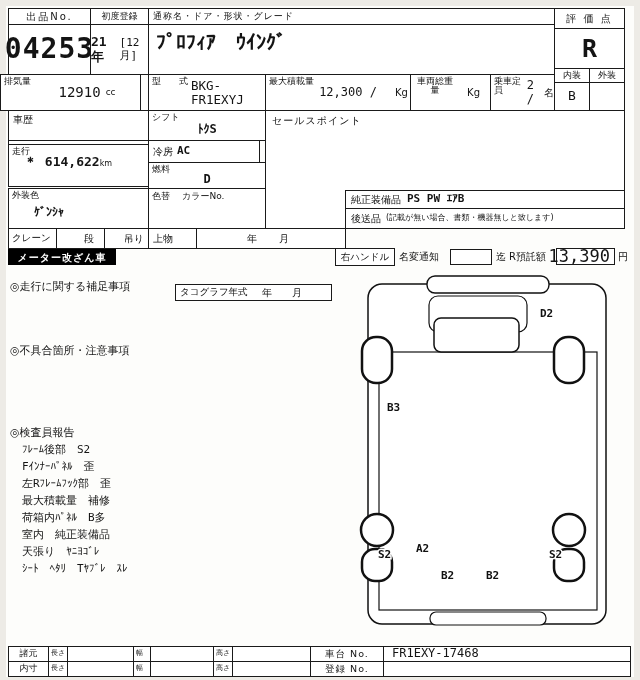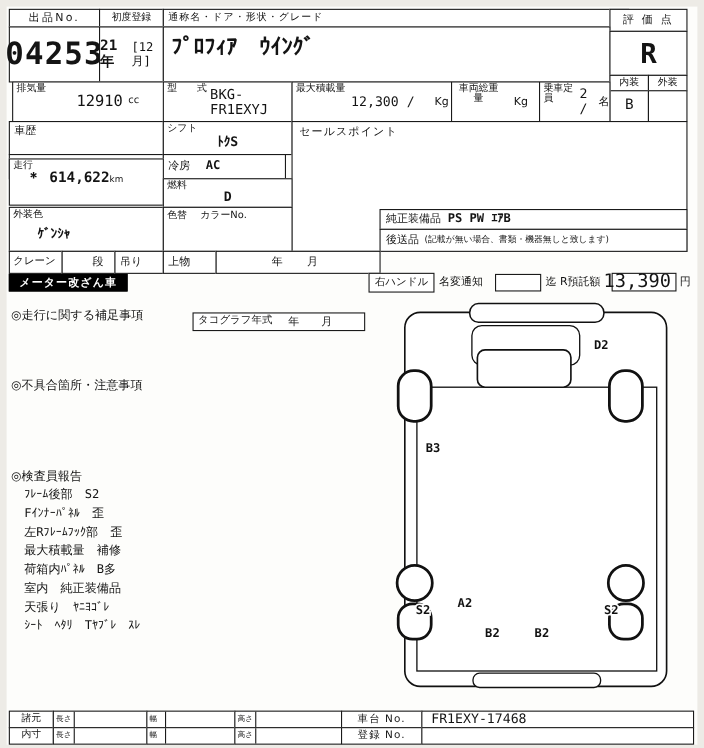--- a/index.html
+++ b/index.html
@@ -56,21 +56,21 @@
 <div class="c cc" style="left:589px;top:68px;width:36px;height:15px">
     <span class="lbl">外装</span>
   </div>
 <div class="c cc" style="left:554px;top:82px;width:36px;height:29px">
     <span class="val" style="font-size:13px">B</span>
   </div>
 <div class="c cc" style="left:589px;top:82px;width:36px;height:29px">
     <span class="val" style="font-size:13px"></span>
   </div>
 
-<div class="c col" style="left:11px;top:74px;width:141px;height:37px">
+<div class="c col" style="left:0;top:74px;width:141px;height:37px">
   <span class="tl">排気量</span>
   <span class="vrow">
       <span class="val" style="font-size:14px">12910</span>
       <span style="font-size:9px;margin-left:5px">cc</span>
     </span>
 </div>
 <div class="c col" style="left:148px;top:74px;width:118px;height:37px">
   <span class="tl" style="text-align:center">型　　式</span>
   <span class="vrow">
       <span class="val" style="font-size:12.5px">BKG-FR1EXYJ</span>
@@ -104,21 +104,21 @@
   <span class="val" style="display:block;text-align:center;font-size:12px;font-weight:bold">ﾄｸS</span>
 </div>
 <div class="c" style="left:265px;top:110px;width:360px;height:119px;padding:4px 6px"><span style="font-size:10px;letter-spacing:1px">セールスポイント</span></div>
 
 <div class="c row" style="left:8px;top:140px;width:141px;height:23px;padding:0 4px">
   <span style="font-size:10px">車検</span>
   <span class="val" style="font-size:11px;margin-left:38px;letter-spacing:6px">年　月</span>
 </div>
 <div class="c row" style="left:148px;top:140px;width:112px;height:23px;padding:4px 4px">
   <span style="font-size:10px">冷房</span>
-  <span class="val" style="font-size:11px;margin-left:14px;font-weight:bold">AC</span>
+  <span class="val" style="font-size:11px;margin-left:4px;font-weight:bold">AC</span>
 </div>
 
 <div class="c" style="left:8px;top:144px;width:141px;height:43px;padding:2px 3px">
   <span class="lbl" style="display:block">走行</span>
   <span style="display:block;margin-top:-2px;padding-left:12px"><b class="val" style="font-size:13px">＊ 614,622</b><span style="font-size:8px">km</span></span>
 </div>
 <div class="c" style="left:148px;top:162px;width:118px;height:27px;padding:2px 3px">
   <span class="lbl" style="display:block">燃料</span>
   <span class="val" style="display:block;text-align:center;font-size:12px;margin-top:-2px;font-weight:bold">D</span>
 </div>
@@ -140,21 +140,21 @@
   <span style="font-size:10px">後送品</span>
   <span style="font-size:8px;margin-left:5px">(記載が無い場合、書類・機器無しと致します)</span>
 </div>
 
 <div class="c row" style="left:8px;top:228px;width:49px;height:21px;padding:0 3px">
     <span style="font-size:9.5px">クレーン</span>
   </div>
 <div class="c row" style="left:56px;top:228px;width:49px;height:21px;justify-content:flex-end;padding:0 10px">
     <span style="font-size:10px">段</span>
   </div>
-<div class="c row" style="left:104px;top:228px;width:45px;height:21px;padding:0 4px">
+<div class="c row" style="left:104px;top:228px;width:45px;height:21px;justify-content:flex-end;padding:0 4px">
     <span style="font-size:10px">吊り</span>
   </div>
 <div class="c row" style="left:148px;top:228px;width:49px;height:21px;padding:0 4px">
     <span style="font-size:10px">上物</span>
   </div>
 <div class="c cc" style="left:196px;top:228px;width:150px;height:21px">
     <span class="val" style="font-size:10px;letter-spacing:6px">年　月</span>
   </div>
 
 <div class="c cc badge" style="left:8px;top:249px;width:108px;height:16px">

